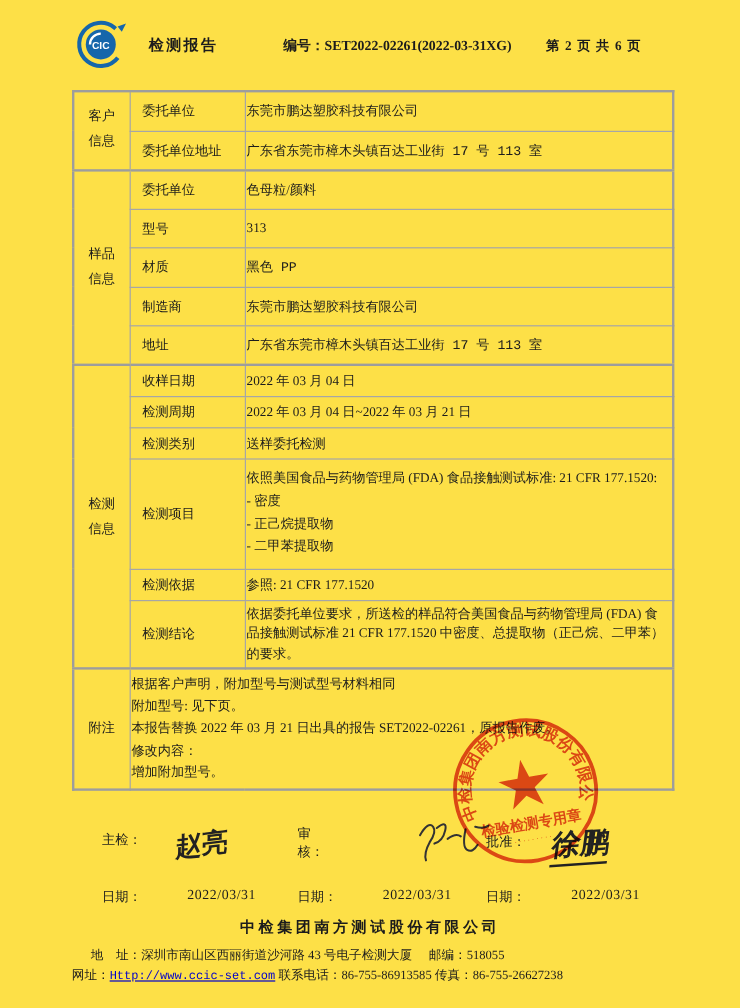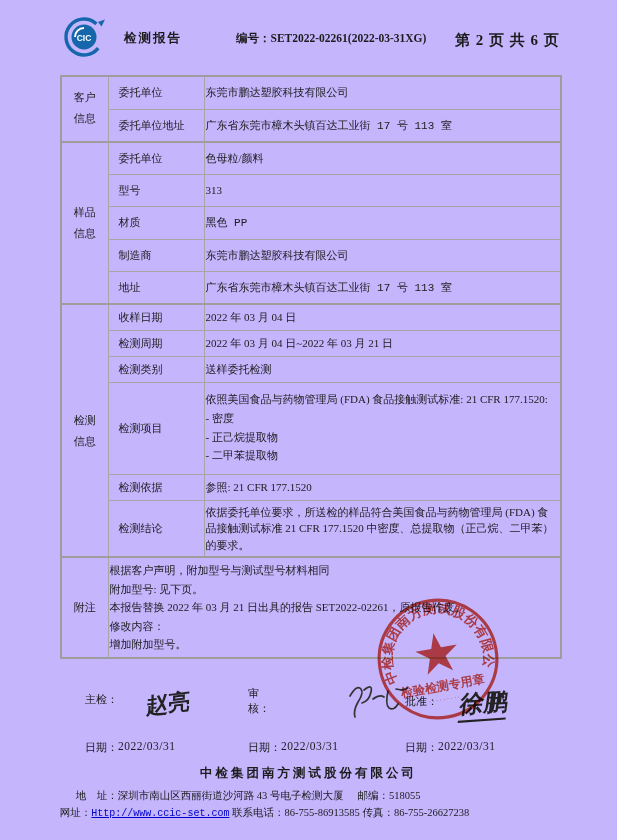--- a/index.html
+++ b/index.html
@@ -1,30 +1,30 @@
 <!DOCTYPE html>
 <html><head>
 <meta charset="utf-8">
 <style>
   * { margin: 0; padding: 0; box-sizing: border-box; }
   html, body { background: #ffffff; }
   body { font-family: "Liberation Serif", serif; color: #1c1c1c; }
   .page {
     position: relative;
     width: 617px; height: 840px;
-    background: #c4b5fd;
+    background: #fde047;
     overflow: hidden;
     font-size: 11px;
   }
 
   
   .hdr-logo { position: absolute; left: 60px; top: 14px; width: 48px; height: 46px; }
   .hdr-title { position: absolute; left: 124px; top: 30px; font-size: 12.5px; font-weight: bold; letter-spacing: 2px; }
   .hdr-no { position: absolute; left: 236px; top: 31px; font-size: 11.5px; font-weight: bold; }
-  .hdr-page { position: absolute; left: 455px; top: 31px; font-size: 15px; font-weight: bold; letter-spacing: 1px; }
+  .hdr-page { position: absolute; left: 455px; top: 31px; font-size: 11px; font-weight: bold; letter-spacing: 1px; }
 
   
   table.rpt {
     position: absolute; left: 60px; top: 75px;
     width: 500px; border-collapse: collapse; table-layout: fixed;
     font-size: 11px;
   }
   table.rpt td { border: 1px solid #a6a6a6; vertical-align: middle; }
   table.rpt { border: 2px solid #9d9d9d; }
   tr.sec td { border-top: 2px solid #9d9d9d; }
@@ -53,21 +53,21 @@
     transform: rotate(-7deg) skewX(-8deg);
     font-family: "DejaVu Serif", serif;
   }
   .sig-name.approver { font-size: 24px; margin-left: 22px; border-bottom: 2px solid #222; transform: rotate(-4deg) skewX(-12deg); }
   .sig-scribble { margin-left: 22px; margin-bottom: 6px; }
   .date-col { display: flex; }
   .date-col.c1 { width: 178px; padding-left: 25px; }
   .date-col.c2 { width: 165px; padding-left: 10px; }
   .date-col.c3 { width: 162px; padding-left: 2px; }
   .date-label { font-size: 11px; }
-  .date-value { font-size: 11.5px; letter-spacing: .5px; }
+  .date-value { font-size: 11.5px; margin-left: 38px; letter-spacing: .5px; }
 
   
   .stamp {
     position: absolute; left: 375px; top: 596px;
     width: 126px; height: 126px;
     transform: rotate(-10deg);
     opacity: .88; mix-blend-mode: multiply;
     z-index: 5; pointer-events: none;
   }
 

